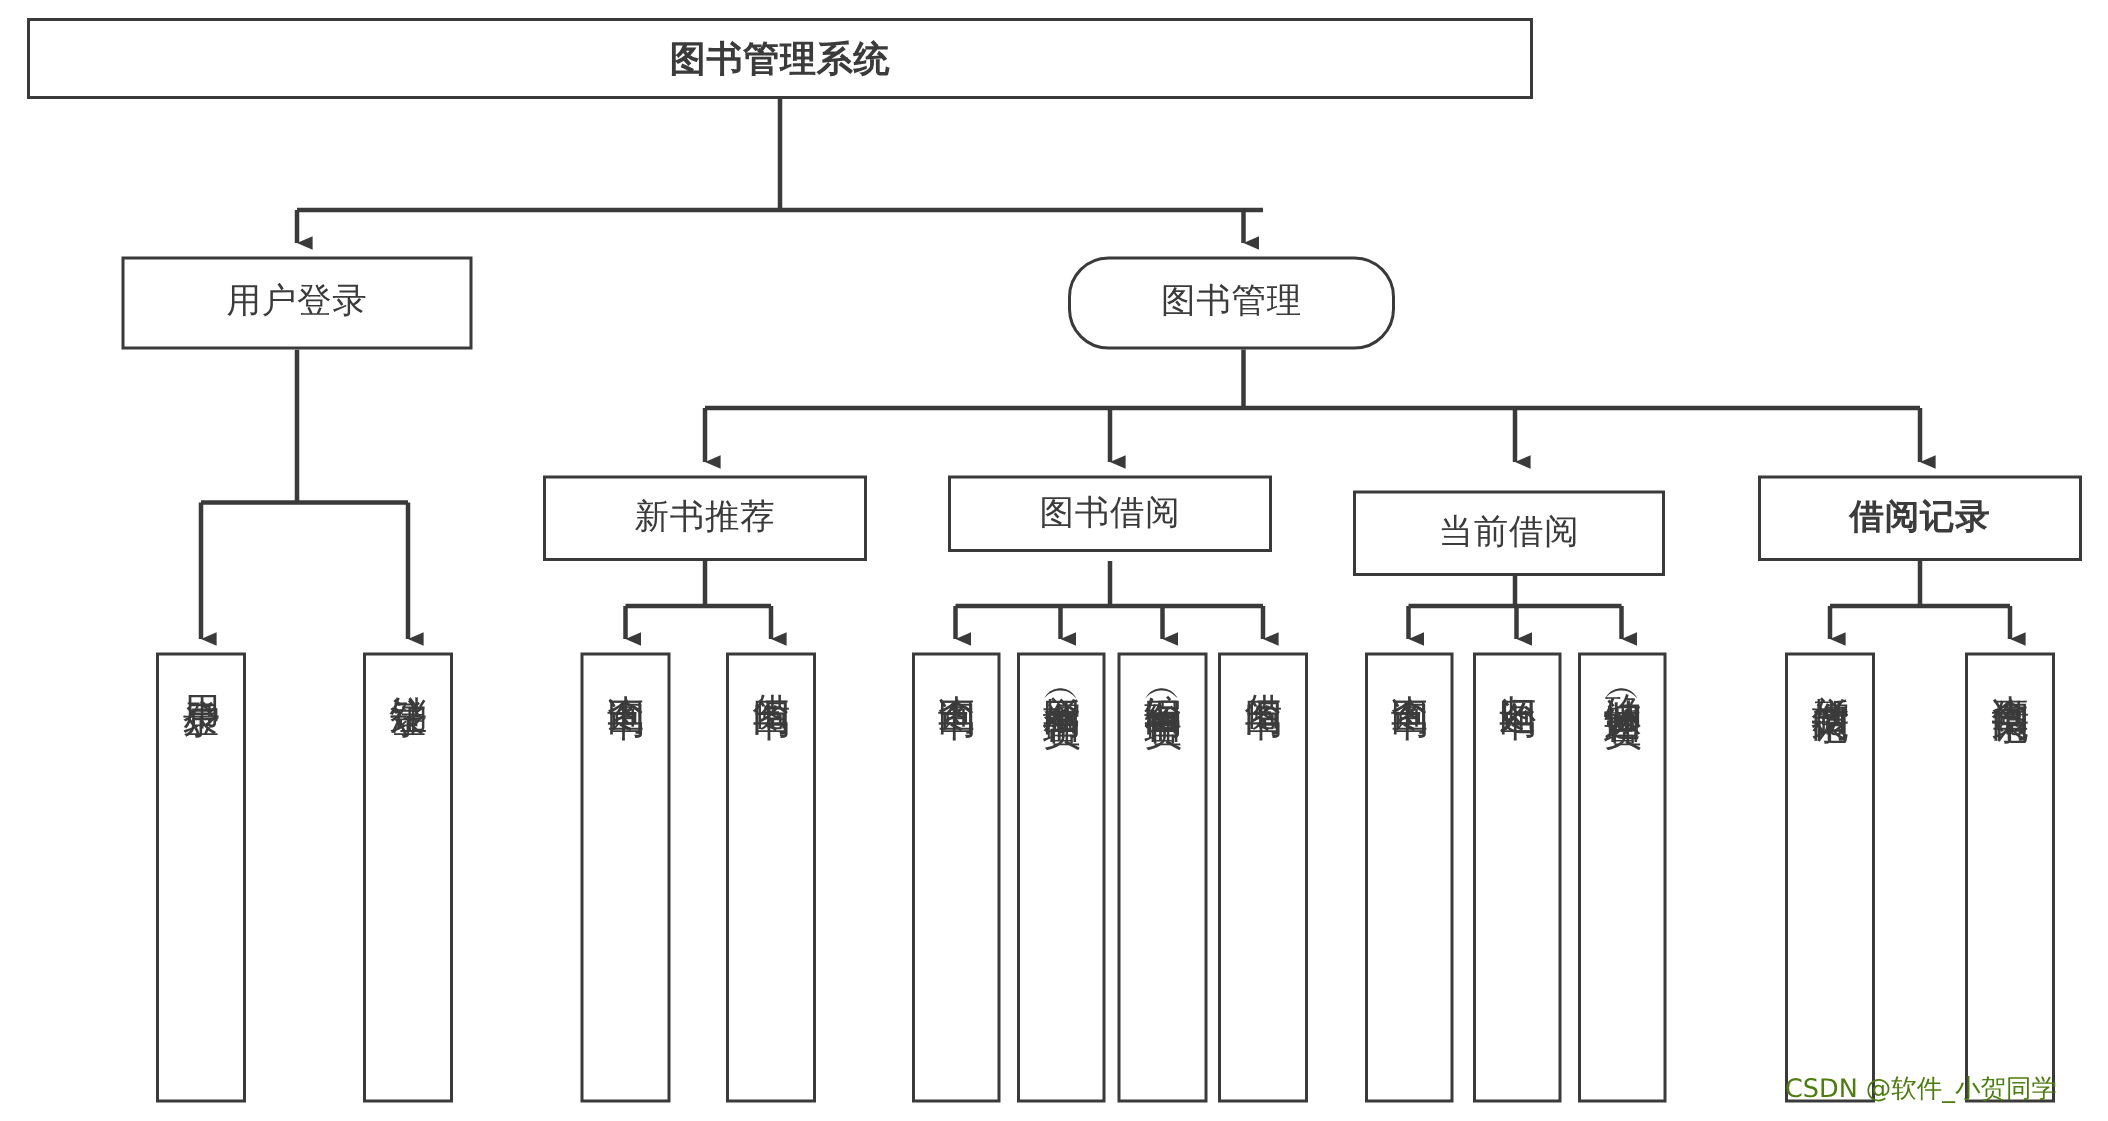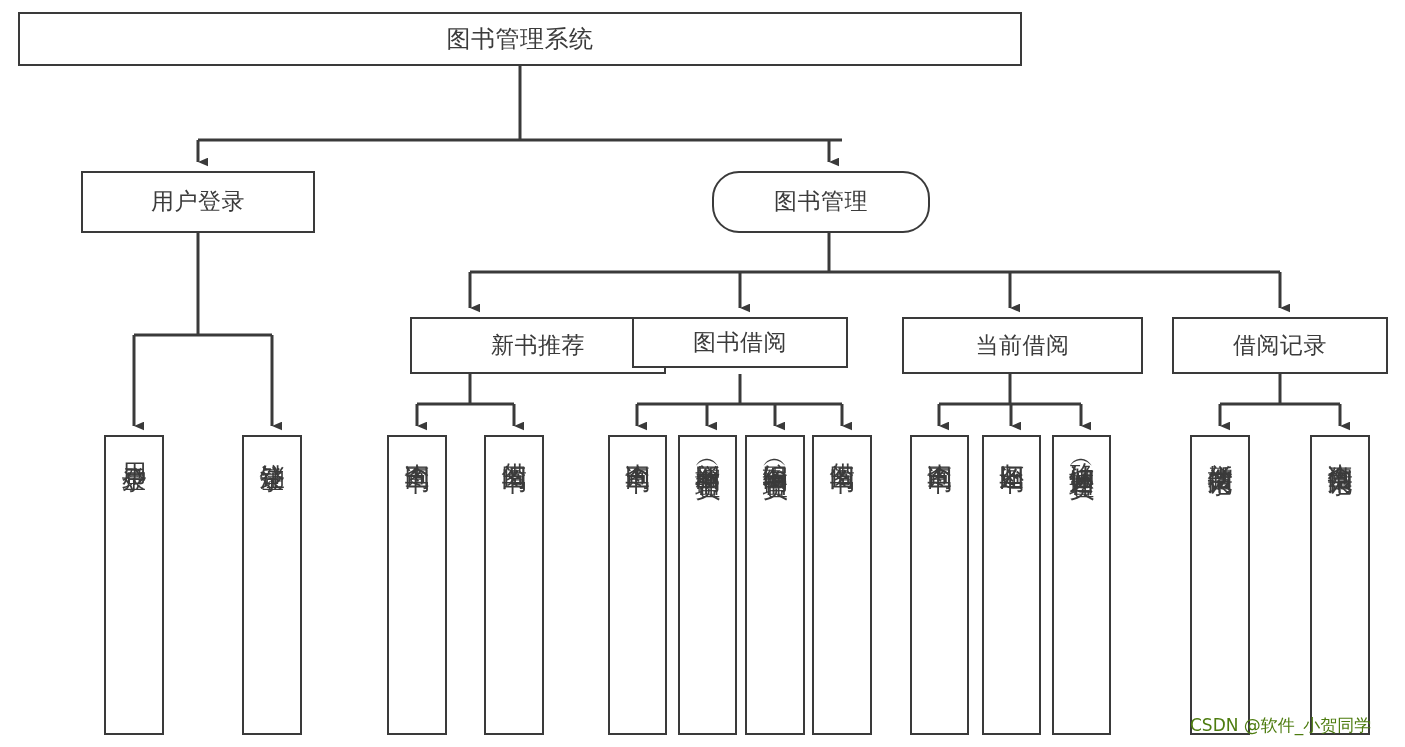--- a/index.html
+++ b/index.html
@@ -123,41 +123,41 @@
       <path d="M1011,404 L1011,426" marker-end="url(#arrowhead)"></path>
       <path d="M1081,404 L1081,426" marker-end="url(#arrowhead)"></path>
 
       <path d="M1280,374 L1280,404"></path>
       <path d="M1220,404 L1340,404"></path>
       <path d="M1220,404 L1220,426" marker-end="url(#arrowhead)"></path>
       <path d="M1340,404 L1340,426" marker-end="url(#arrowhead)"></path>
     </g>
   </svg>
 
-  <div class="node horizontal root" style="left: 18px; top: 12px; width: 1004px; height: 54px;">
+  <div class="node horizontal root" style="left: 18px; top: 12px; width: 1004px; height: 54px; font-weight: bold;">
     <span class="label">图书管理系统</span>
   </div>
 
   <div class="node horizontal" style="left: 81px; top: 171px; width: 234px; height: 62px;">
     <span class="label">用户登录</span>
   </div>
   <div class="node horizontal" style="left: 712px; top: 171px; width: 218px; height: 62px; border-radius: 27px;">
     <span class="label">图书管理</span>
   </div>
 
-  <div class="node horizontal" style="left: 362px; top: 317px; width: 256px; height: 57px; margin-left: 48px;">
+  <div class="node horizontal" style="left: 362px; top: 317px; width: 216px; height: 57px;">
     <span class="label">新书推荐</span>
   </div>
   <div class="node horizontal" style="left: 632px; top: 317px; width: 216px; height: 51px;">
     <span class="label">图书借阅</span>
   </div>
-  <div class="node horizontal" style="left: 902px; top: 317px; width: 241px; height: 57px;">
+  <div class="node horizontal" style="left: 902px; top: 327px; width: 208px; height: 57px;">
     <span class="label">当前借阅</span>
   </div>
-  <div class="node horizontal" style="left: 1172px; top: 317px; width: 216px; height: 57px;">
+  <div class="node horizontal" style="left: 1172px; top: 317px; width: 216px; height: 57px; font-weight: bold;">
     <span class="label">借阅记录</span>
   </div>
 
   <div class="node vertical" style="left: 104px; top: 435px; width: 60px; height: 300px;">
     <span class="label">用户登录</span>
   </div>
   <div class="node vertical" style="left: 242px; top: 435px; width: 60px; height: 300px;">
     <span class="label">注销登录</span>
   </div>
   <div class="node vertical" style="left: 387px; top: 435px; width: 60px; height: 300px;">

